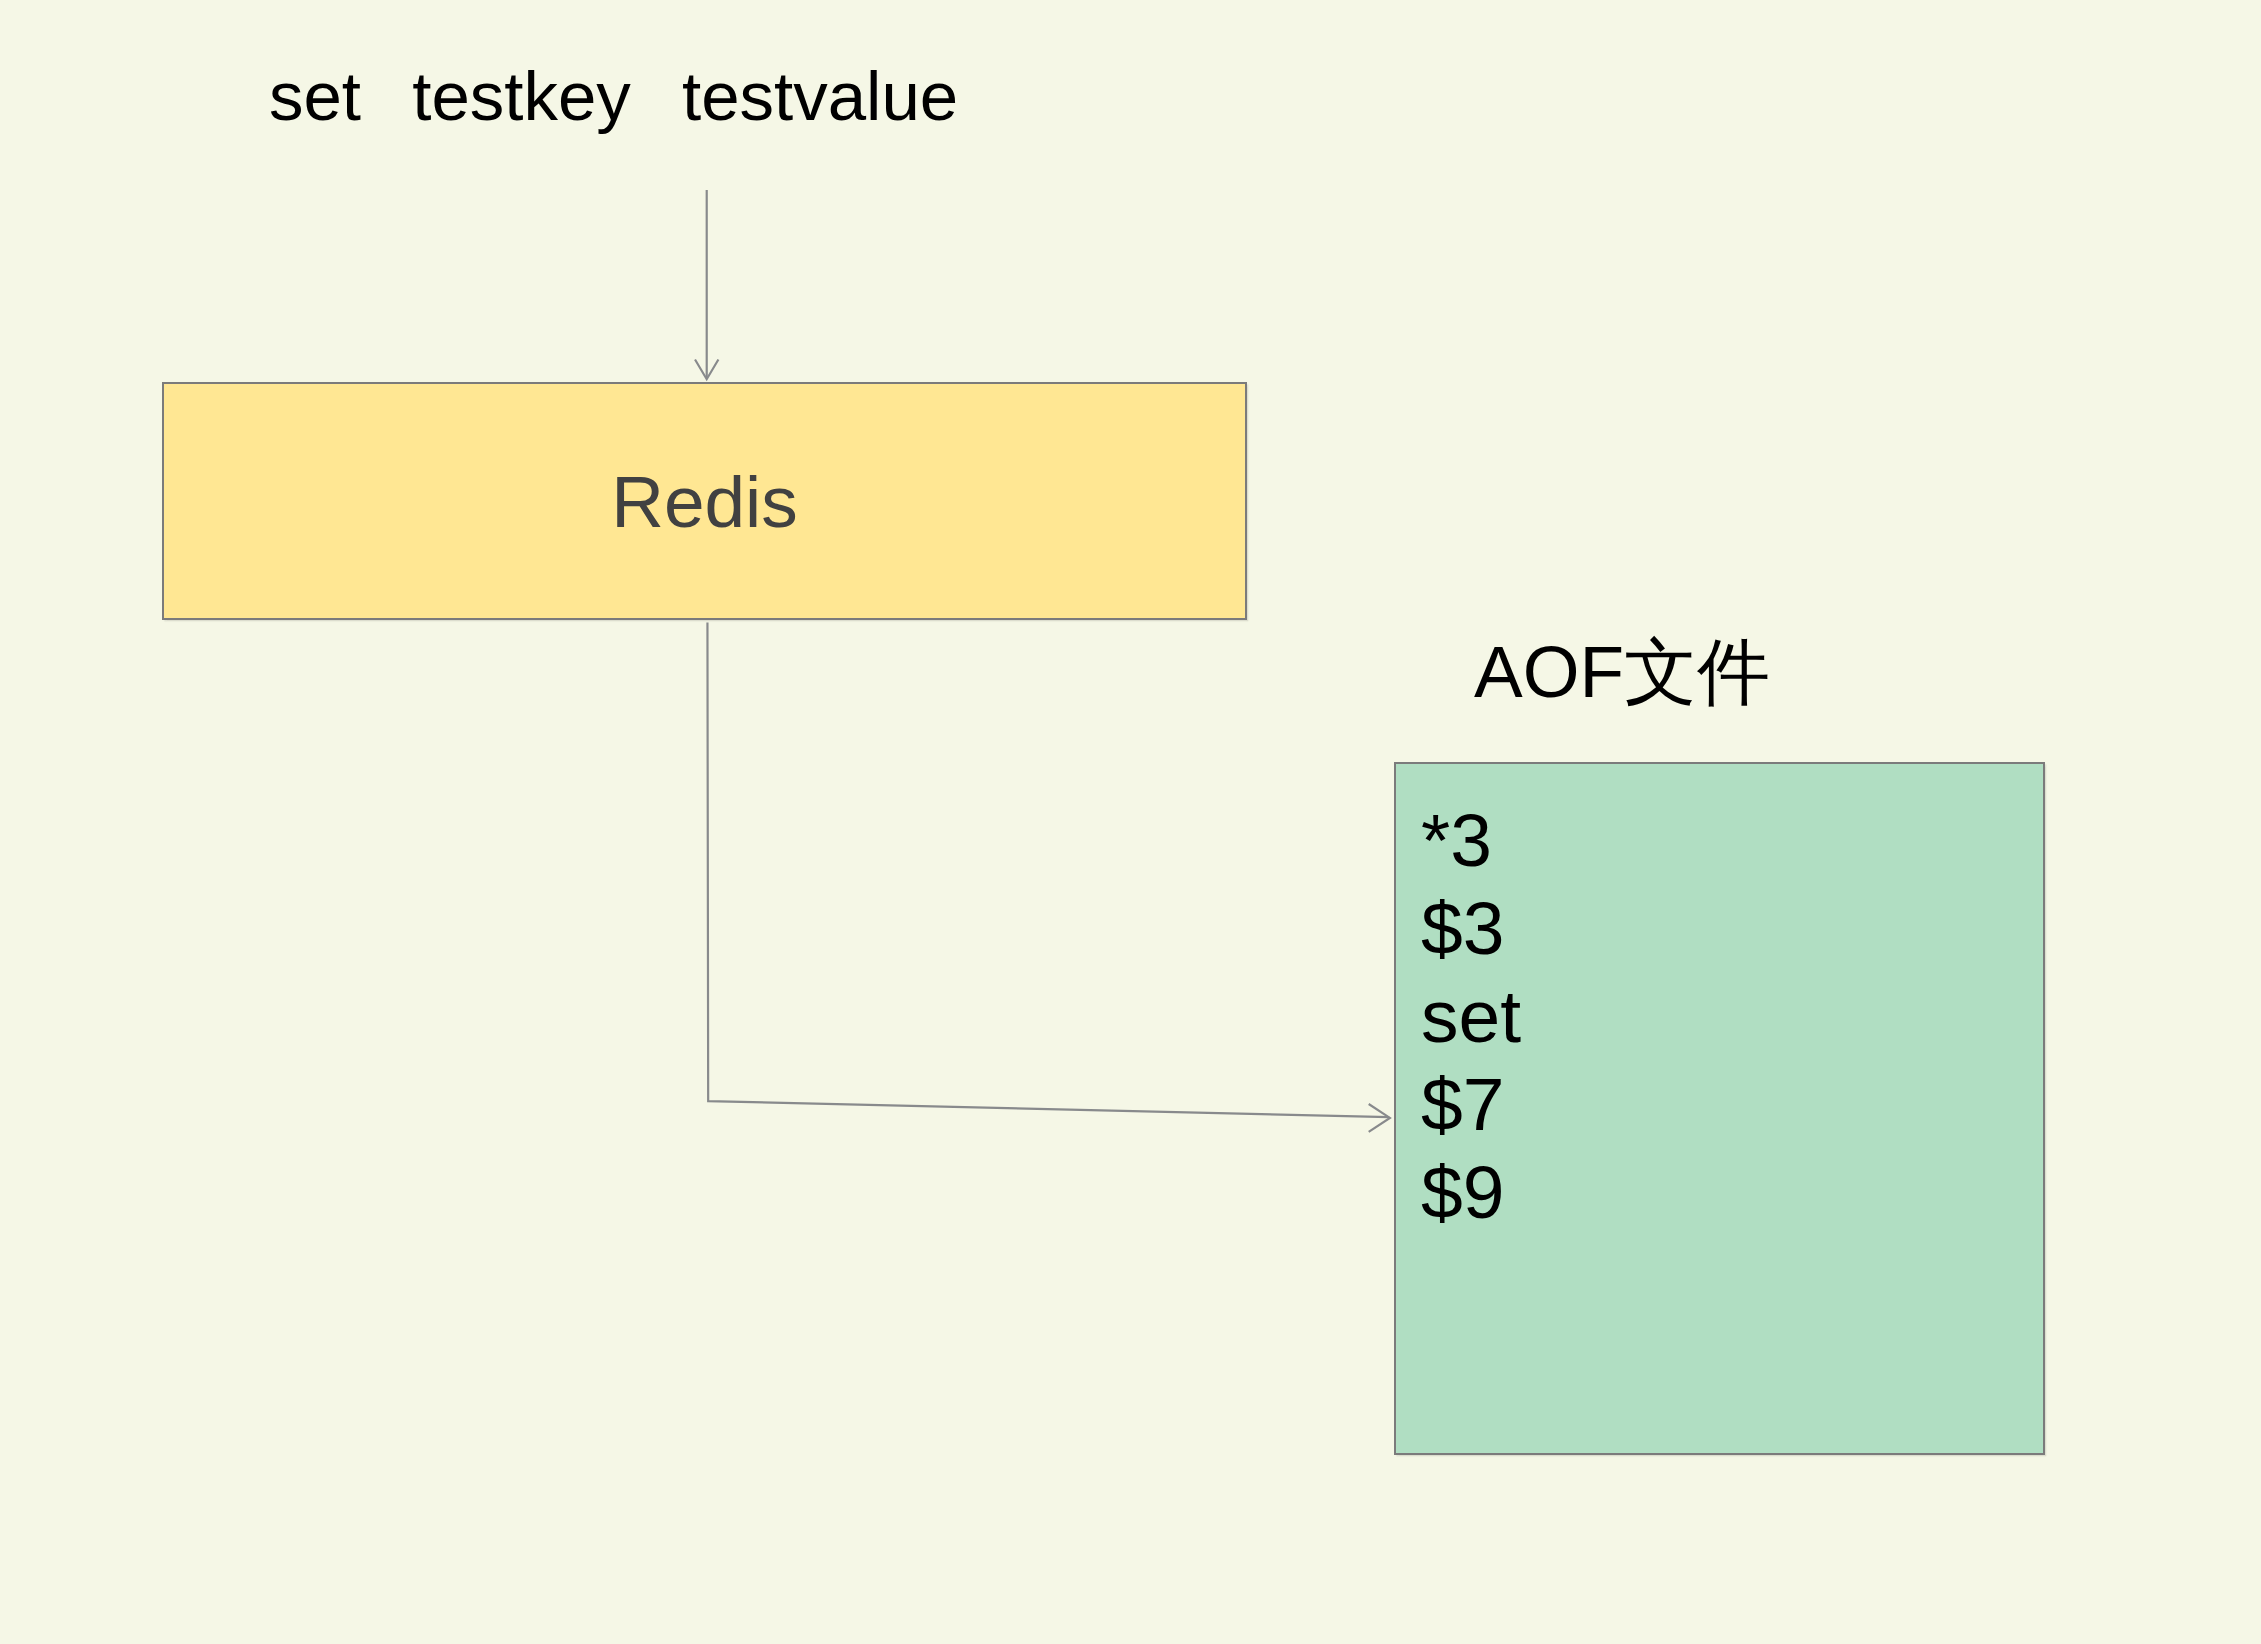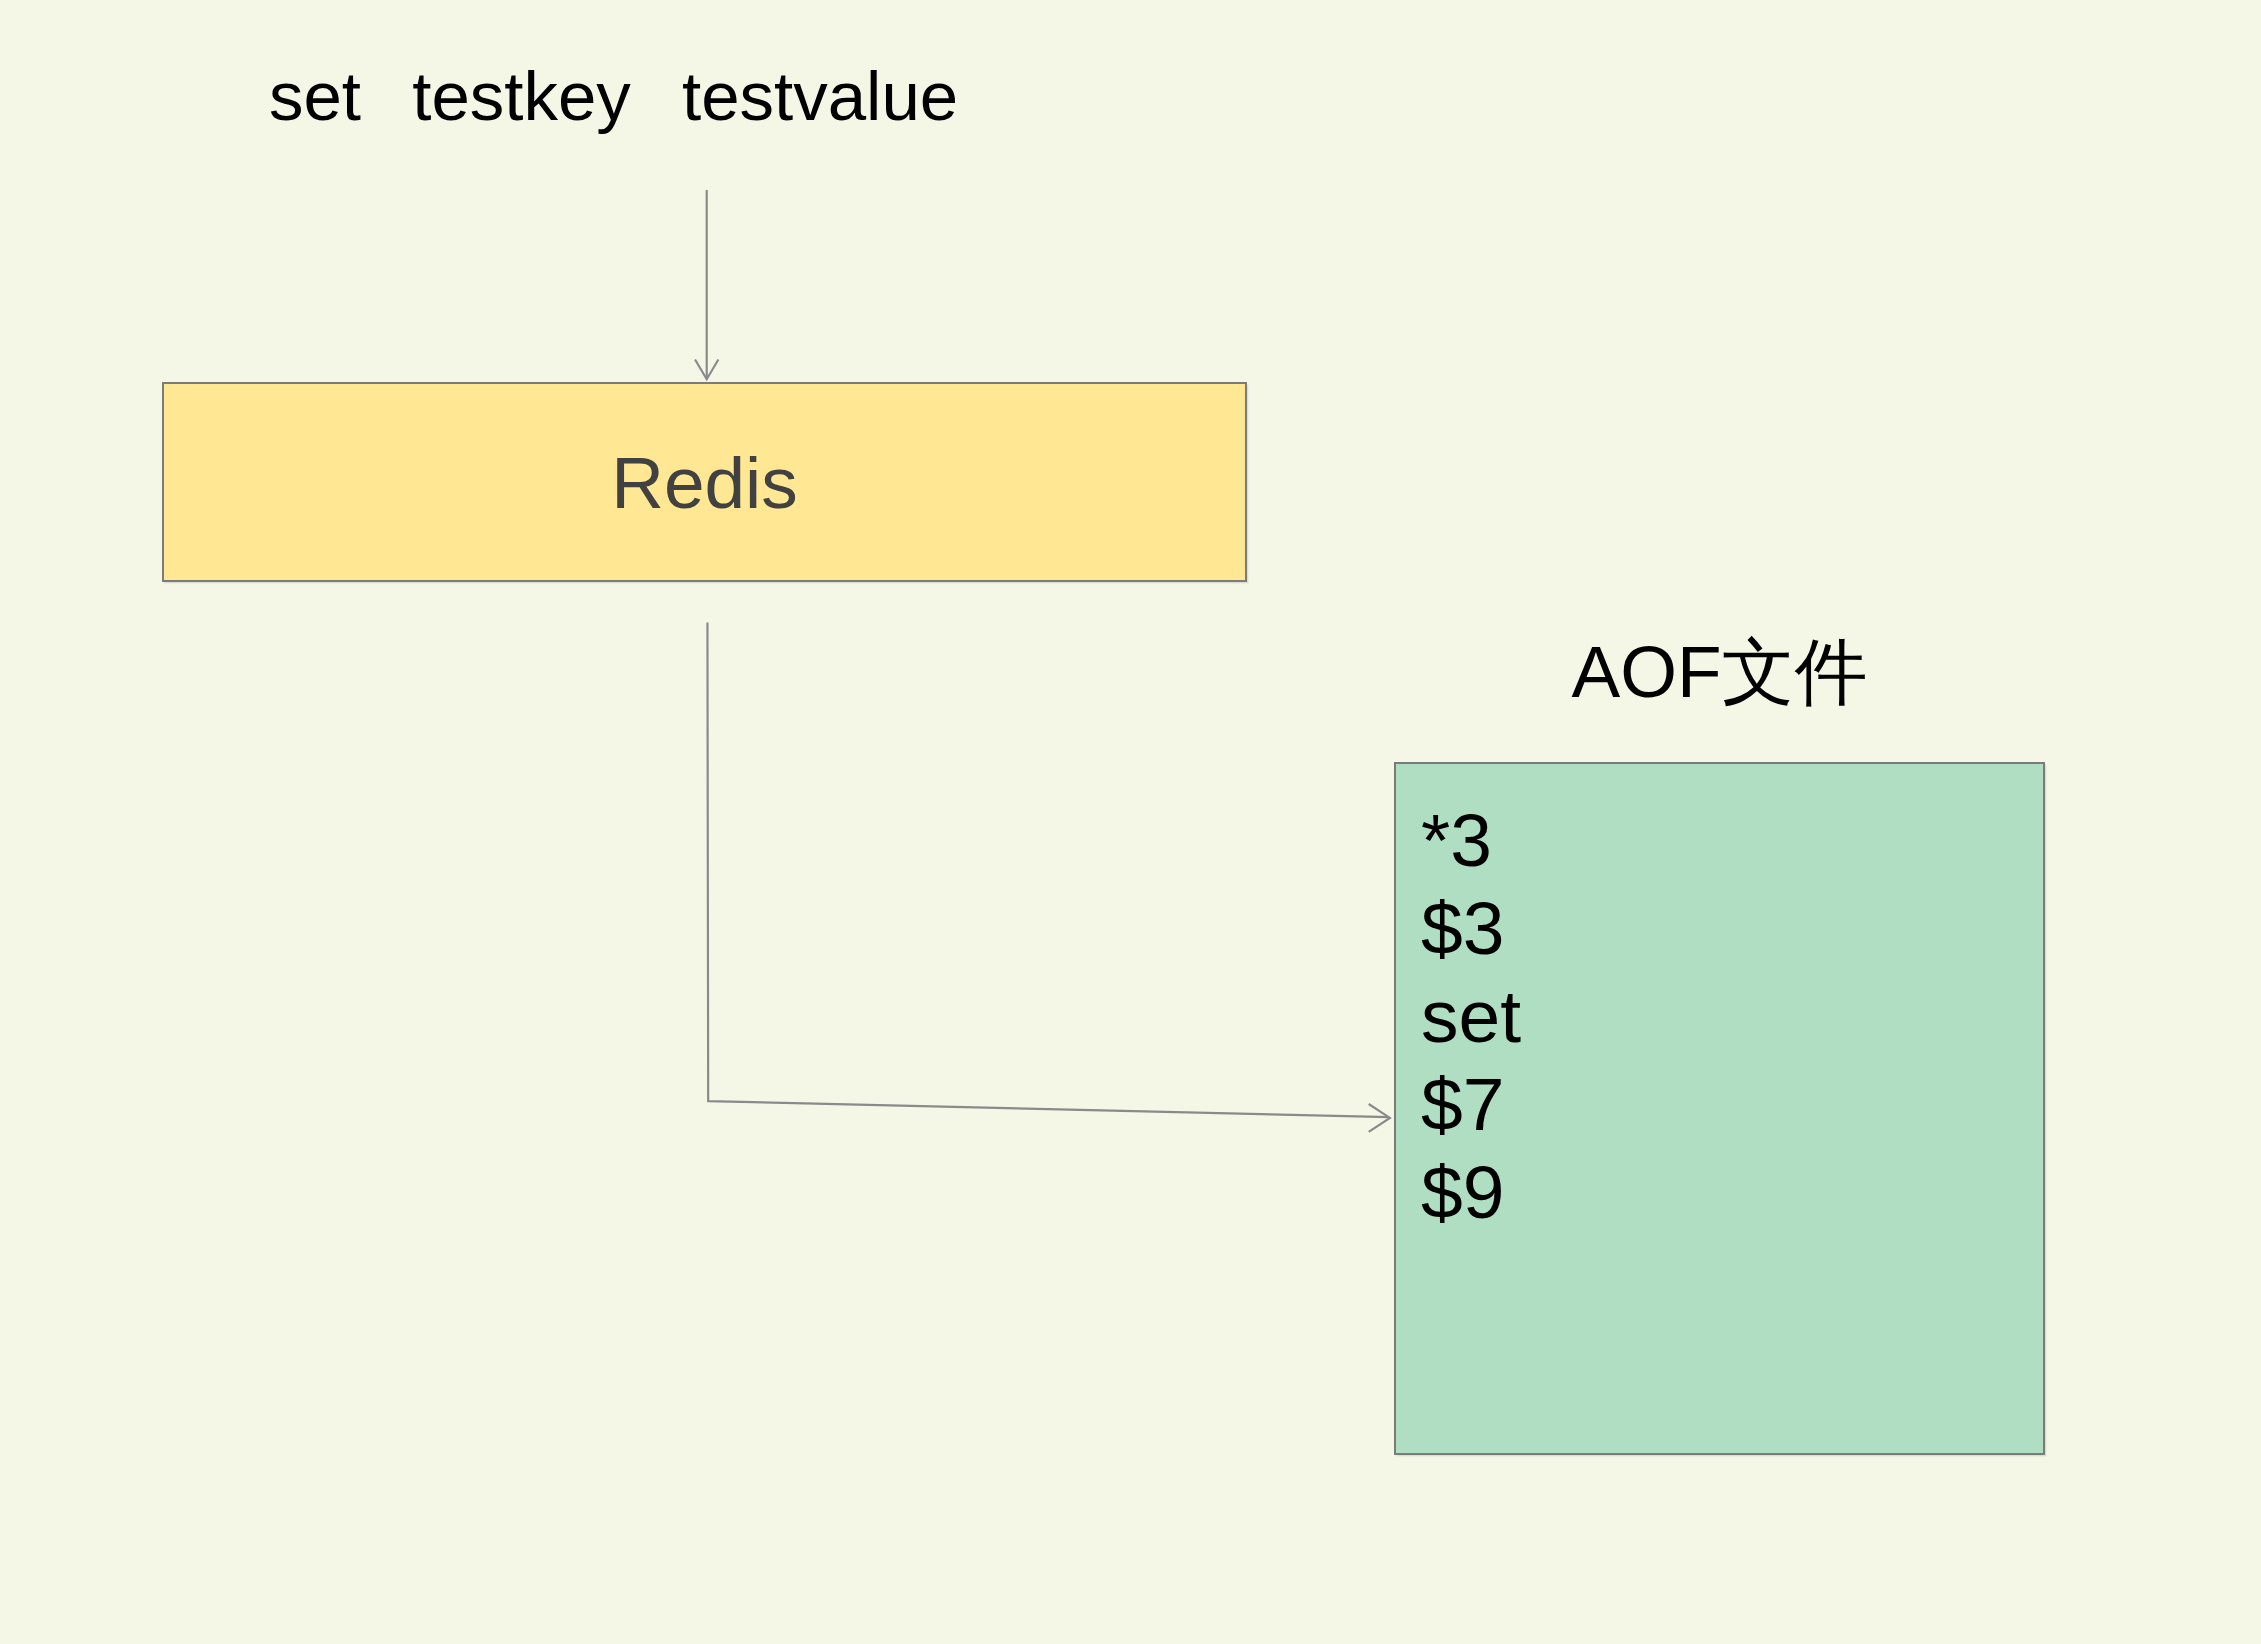--- a/index.html
+++ b/index.html
@@ -33,36 +33,35 @@
     pointer-events:none;
   }
   .connectors line,.connectors polyline{
     stroke:var(--connector);
     stroke-width:3;
     fill:none;
   }
   .redis-box{
     position:absolute;
     left:162px;top:382px;
-    width:1085px;height:200px;
+    width:1085px;height:238px;
     box-sizing:border-box;
     background:var(--redis-fill);
     border:2.9px solid var(--box-border);
     box-shadow:2.2px 2.2px 1.5px rgba(0,0,0,0.10);
     display:flex;align-items:center;justify-content:center;
   }
   .redis-box .label{
     font-size:73px;
     color:var(--redis-text);
   }
   .aof-title{
     position:absolute;
-    left:1394px;top:635px;
+    left:1474px;top:635px;
     width:651px;
-    text-align:center;
     font-size:73px;line-height:73px;
     color:var(--text);
     white-space:nowrap;
   }
   .aof-box{
     position:absolute;
     left:1394px;top:762px;
     width:651px;height:693px;
     box-sizing:border-box;
     background:var(--aof-fill);

